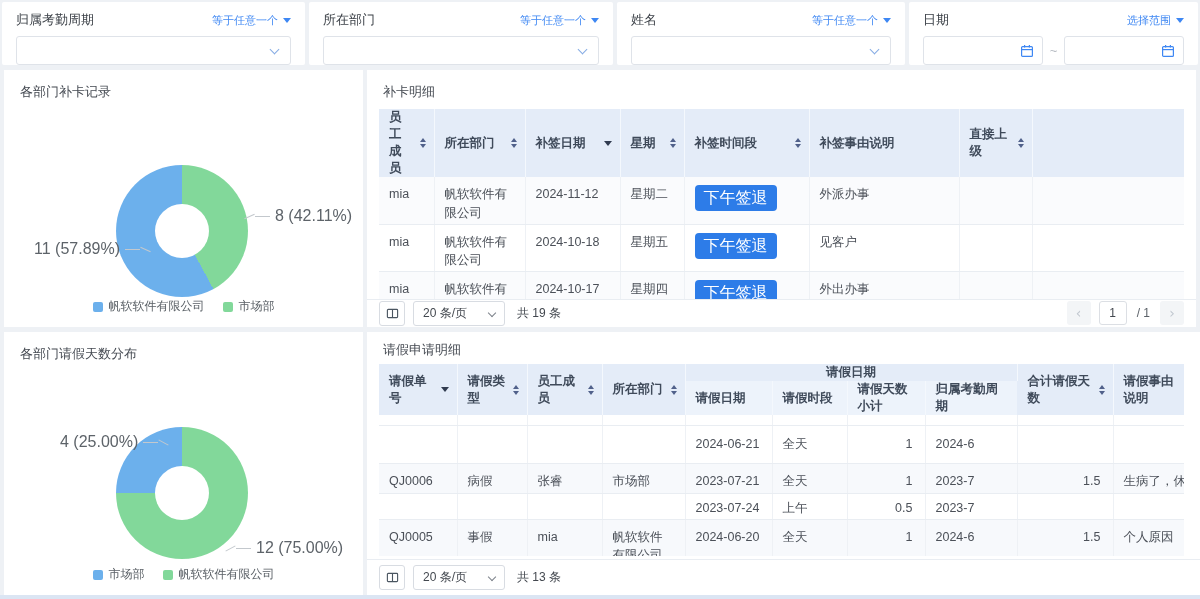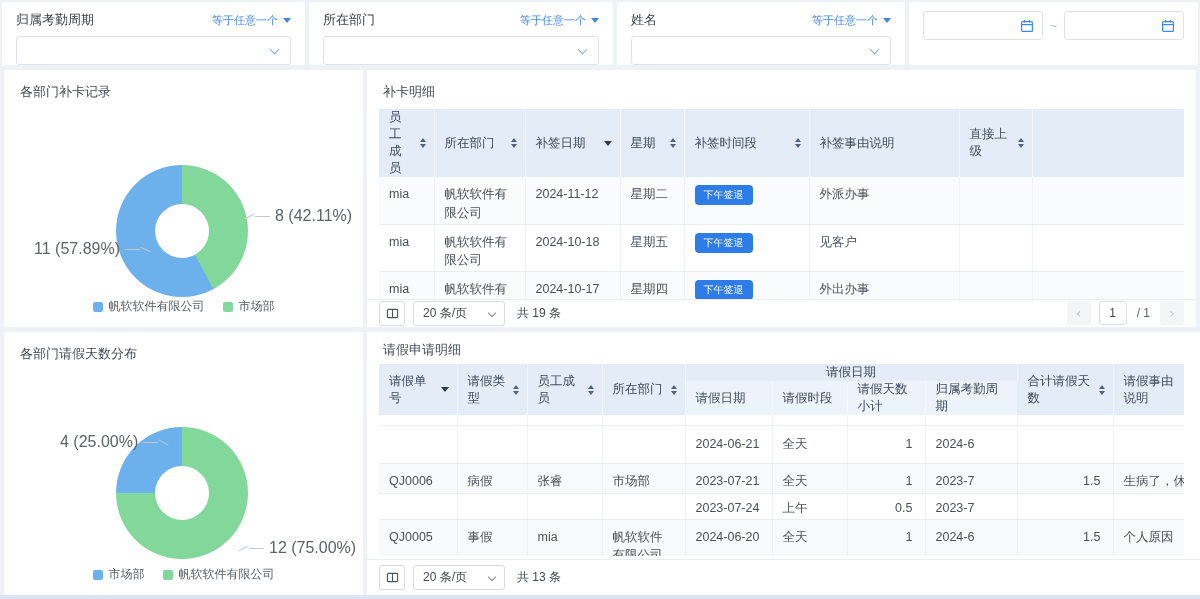--- a/index.html
+++ b/index.html
@@ -43,42 +43,42 @@
   .lead-h{width:15px;height:1px;background:#c3c8cd}
   .lead-d{width:11px;height:1px;background:#c3c8cd}
   .gap{width:5px}
   .legend{position:absolute;left:0;right:0;bottom:12px;display:flex;justify-content:center;gap:18px}
   .litem{display:flex;align-items:center;gap:6px;cursor:pointer}
   .swatch{width:10px;height:10px;border-radius:2px}
   .lname{font-size:12px;color:#5a6066}
 
   
   table{border-collapse:collapse;table-layout:fixed;width:805px;margin:0 12px}
-  th{background:#e4ecf8;font-weight:normal;font-size:12.5px;color:#3f4a5a;border-right:1px solid #f4f8fd;text-align:left}
+  th{background:#e4ecf8;font-weight:bold;font-size:12.5px;color:#3f4a5a;border-right:1px solid #f4f8fd;text-align:left}
   th:last-child{border-right:none}
   .th-inner{display:flex;align-items:center;justify-content:space-between;padding:0 8px 0 10px;min-height:24px}
   .t2 .th-inner{min-height:28px}
   th.group-th{text-align:center;padding:0}
   th.sub-th{background:#edf3fb}
   td{border-bottom:1px solid #e9edf2;border-right:1px solid #eef1f5;padding:8px 10px 0 10px;vertical-align:top;font-size:12.5px;color:#4b5058;overflow:hidden;white-space:normal;word-break:break-all;line-height:1.5}
   td:last-child{border-right:none}
   td.num{text-align:right;padding-right:12px}
   .tbody-clip{overflow:hidden}
   .clip1{height:157px}
   .clip2{height:141px}
   .t1-body td{height:47px}
   .t1-body tr:nth-child(odd) td{background:#fafbfd}
   .t2-body tr.stub td{height:10px;padding:0}
   .t2-body tr.r1 td{height:38px;vertical-align:bottom;padding-bottom:9px}
   .t2-body tr.r2 td{height:30px;background:#f7f9fc}
   .t2-body tr.r3 td{height:26px;padding-top:5px}
   .t2-body tr.r4 td{height:44px;background:#f7f9fc}
   .t2-body td{white-space:nowrap}
   .t2-body td.wrap{white-space:normal}
-  .badge{display:inline-block;color:#fff;font-size:10px;line-height:1;padding:5px 9px;border-radius:4px}
+  .badge{display:inline-block;color:#fff;font-size:16px;line-height:1;padding:5px 9px;border-radius:4px}
 
   
   .sort-icon{display:inline-flex;flex-direction:column;gap:2px;margin-left:6px;cursor:pointer}
   .sort-icon i{display:block;width:0;height:0;border-left:3.5px solid transparent;border-right:3.5px solid transparent}
   .sort-icon .tri-up{border-bottom:4px solid #50608a}
   .sort-icon .tri-dn{border-top:4px solid #50608a}
   .sort-icon.desc .tri-dn{border-top:5px solid #303b50;border-left:4px solid transparent;border-right:4px solid transparent}
 
   
   .pager{height:36px;border-top:1px solid #e9edf2;display:flex;align-items:center;padding:0 12px;gap:8px;font-size:12px;color:#43484f;background:#fff;margin-top:auto}
@@ -122,20 +122,24 @@
     <div class="frow">
       <span class="flabel">姓名</span>
       <span class="flink"><span>等于任意一个</span><span class="caret"></span></span>
     </div>
     <div class="selbox">
         <span class="chev"></span>
       </div>
   </div>
 
   <div class="fcard c4">
+    <div class="frow">
+      <span class="flabel">日期</span>
+      <span class="flink"><span>选择范围</span><span class="caret"></span></span>
+    </div>
     <div class="daterow">
       <div class="dinput">
         <svg width="14" height="14" viewBox="0 0 14 14">
             <rect x="1.6" y="2.6" width="10.8" height="9.8" rx="1" fill="none" stroke="#3E87F3" stroke-width="1.2"></rect>
             <line x1="1.6" y1="5.6" x2="12.4" y2="5.6" stroke="#3E87F3" stroke-width="1.2"></line>
             <line x1="4.6" y1="1" x2="4.6" y2="3.6" stroke="#3E87F3" stroke-width="1.2"></line>
             <line x1="9.4" y1="1" x2="9.4" y2="3.6" stroke="#3E87F3" stroke-width="1.2"></line>
           </svg>
       </div>
       <span class="dsep">~</span>
@@ -328,21 +332,21 @@
   <div class="panel p-chart2">
     <div class="panel-title">各部门请假天数分布</div>
     <div class="chart-area">
       <div class="donut" style="background: conic-gradient(rgb(130, 216, 154) 0%, rgb(130, 216, 154) 75%, rgb(108, 176, 236) 75%, rgb(108, 176, 236) 100%);"></div>
       <div class="callout" style="left:56px;top:62px">
         <span>4 (25.00%)</span>
         <span class="gap"></span>
           <span class="lead-h"></span>
           <span class="lead-d" style="transform:rotate(28deg)"></span>
       </div>
-      <div class="callout" style="left:234px;top:168px">
+      <div class="callout" style="left:221px;top:168px">
         <span class="lead-d" style="transform:rotate(-28deg)"></span>
           <span class="lead-h"></span>
           <span class="gap"></span>
         <span>12 (75.00%)</span>
       </div>
       <div class="legend">
         <span class="litem">
           <span class="swatch" style="background: rgb(108, 176, 236);"></span>
           <span class="lname">市场部</span>
         </span>

